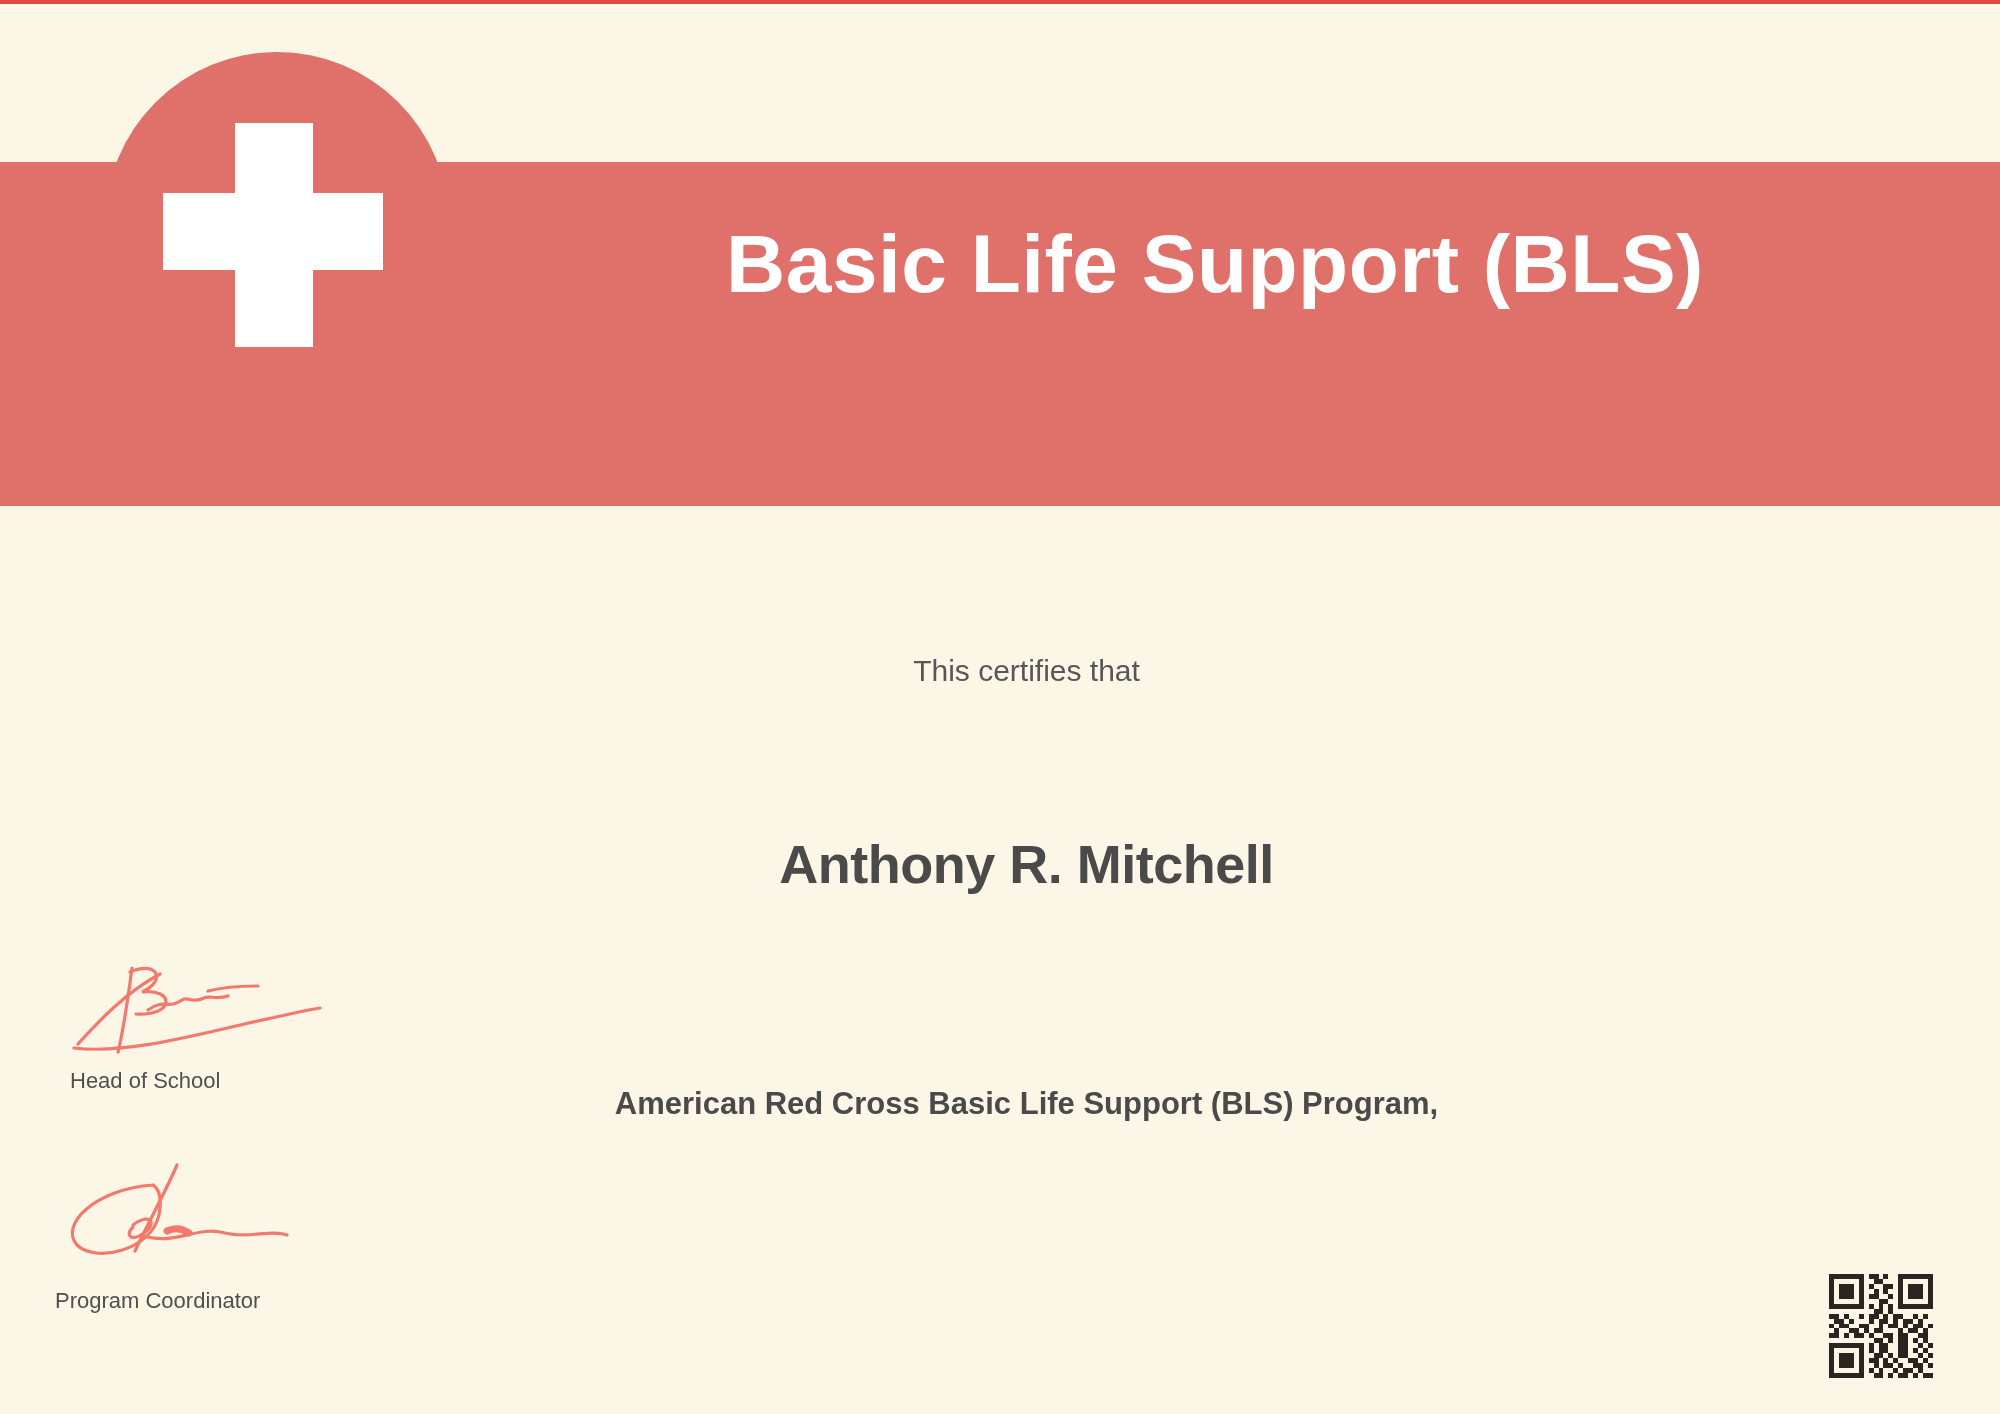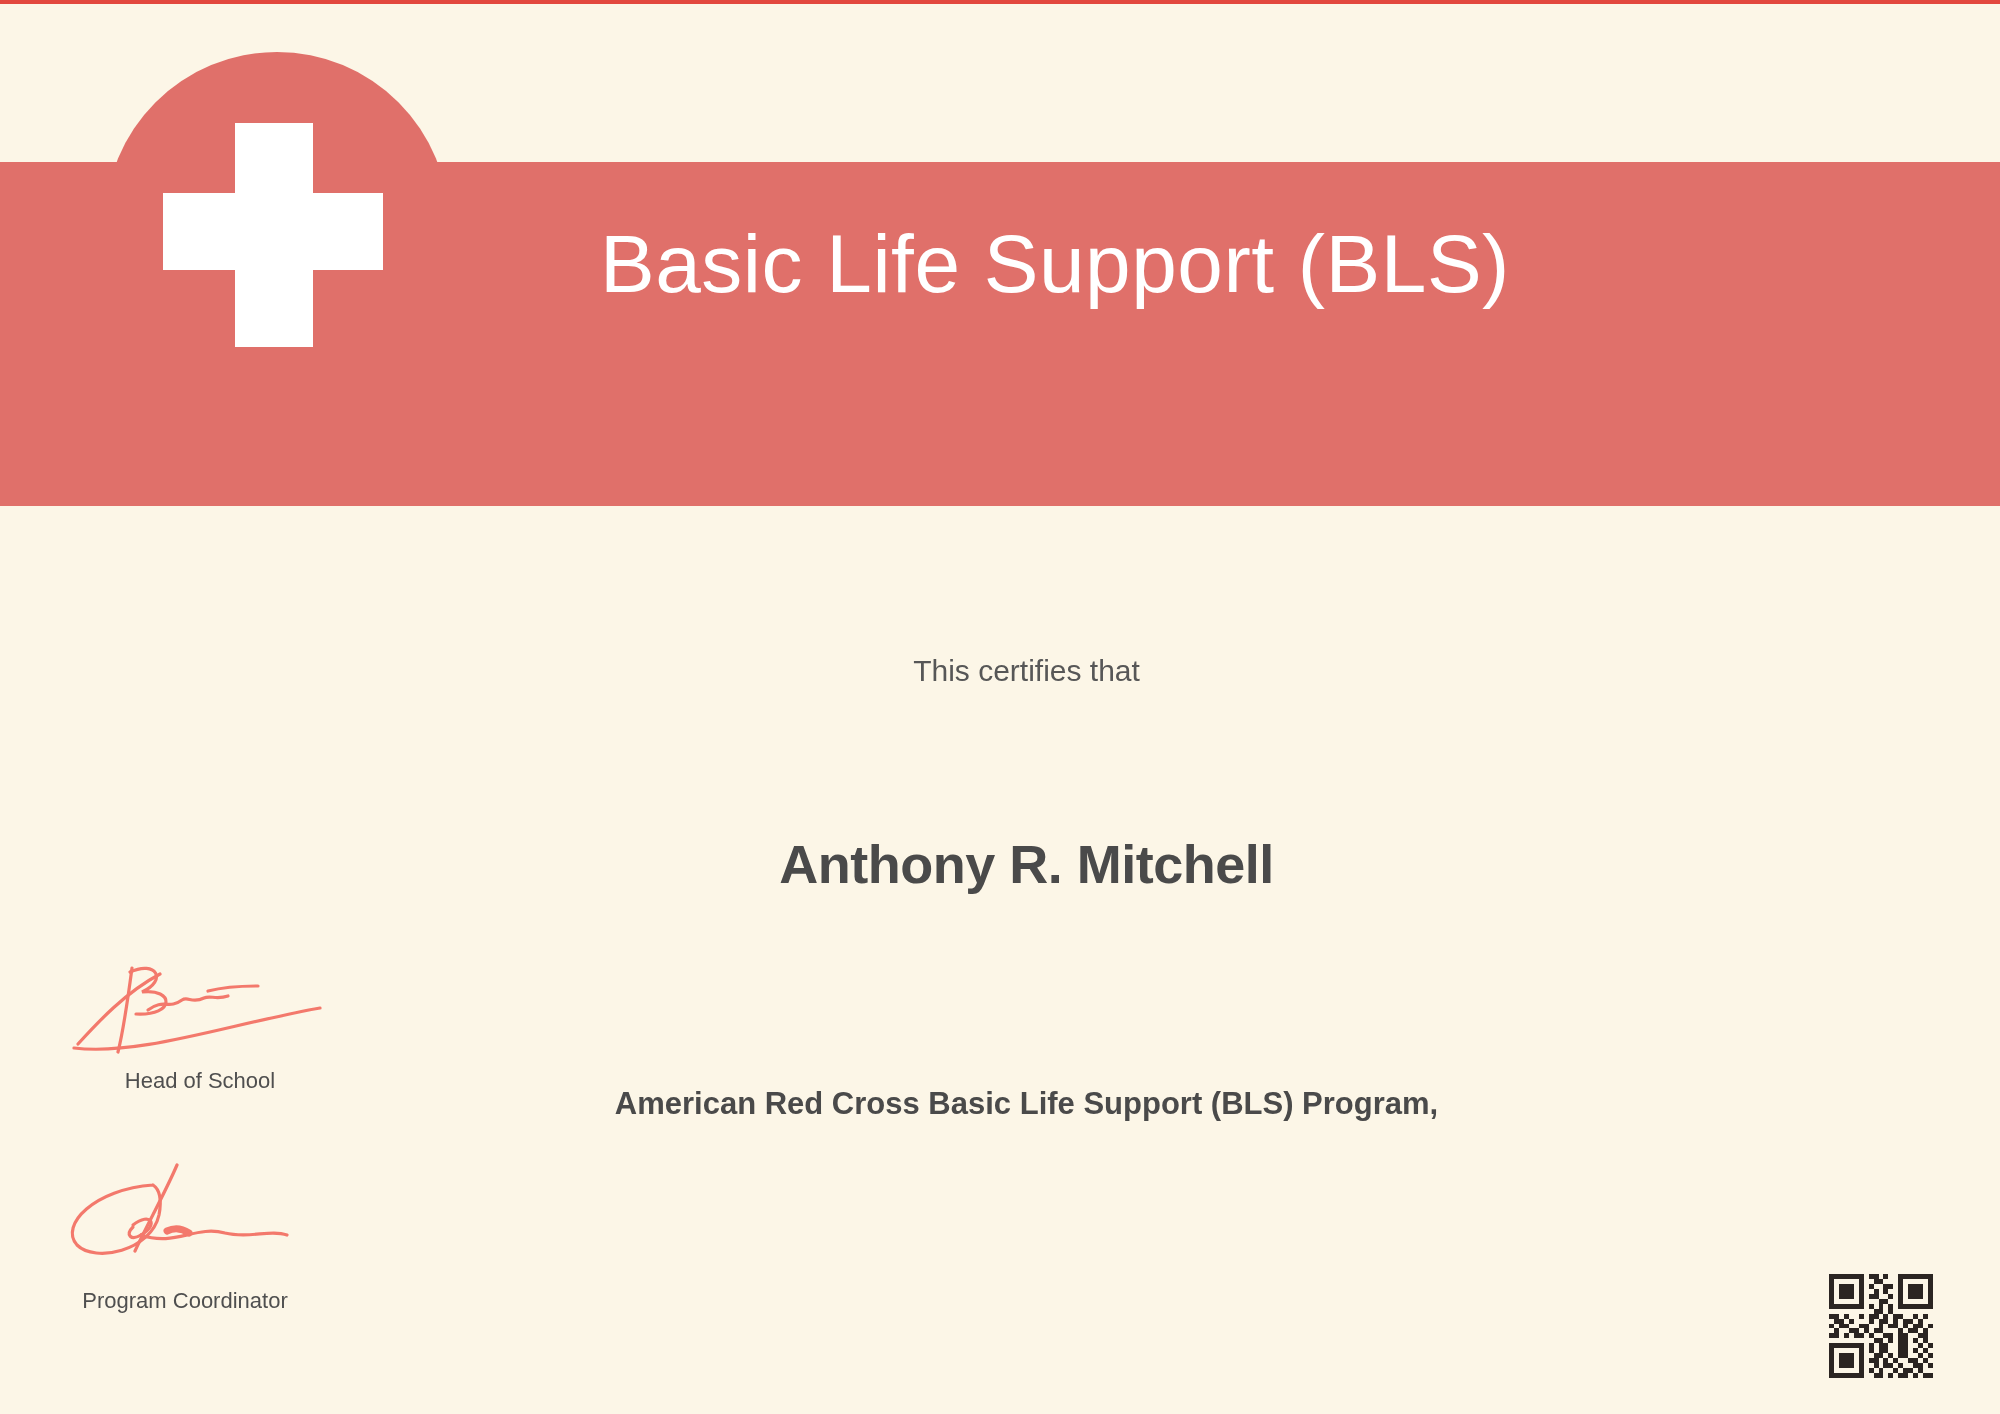--- a/index.html
+++ b/index.html
@@ -36,32 +36,32 @@
   .cross-v{
     position:absolute;left:235px;top:123px;width:78px;height:224px;
     background:#FFFFFF;
   }
   .cross-h{
     position:absolute;left:163px;top:193px;width:220px;height:77px;
     background:#FFFFFF;
   }
   .banner-title{
     position:absolute;top:196px;right:170px;left:600px;
-    text-align:left;
+    text-align:center;
     color:var(--title-text);
-    font-size:82px;line-height:135px;font-weight:400;
+    font-size:82px;line-height:135px;font-weight:700;
     letter-spacing:0.5px;
   }
   .rt{position:absolute;right:247px;left:300px;text-align:center;}
   .intro{top:650px;font-size:30px;color:var(--body-text);line-height:42px;}
   .recipient{top:820px;font-size:54px;font-weight:700;color:var(--heading-text);line-height:89px;letter-spacing:-0.5px;}
   .completion{top:975px;font-size:25px;color:var(--body-text);line-height:36px;}
   .program{top:1082px;font-size:31px;font-weight:700;color:var(--heading-text);line-height:43px;}
   .description{top:1197px;font-size:25px;color:var(--body-text);line-height:37px;}
-  .sig-block{position:absolute;width:260px;text-align:center;}
+  .sig-block{position:absolute;width:260px;text-align:left;}
   .sig-block-1{left:70px;top:958px;}
   .sig-block-2{left:55px;top:1163px;}
   .sig-svg{display:block;width:260px;height:100px;}
   .sig-label-1{display:block;margin-top:10px;font-size:22px;color:#4F4F4F;}
   .sig-label-2{display:block;margin-top:25px;font-size:22px;color:#4F4F4F;}
   .qr{
     position:absolute;left:1829px;top:1274px;width:104px;height:104px;
   }
   .qr svg{display:block;width:104px;height:104px;}
 </style>

